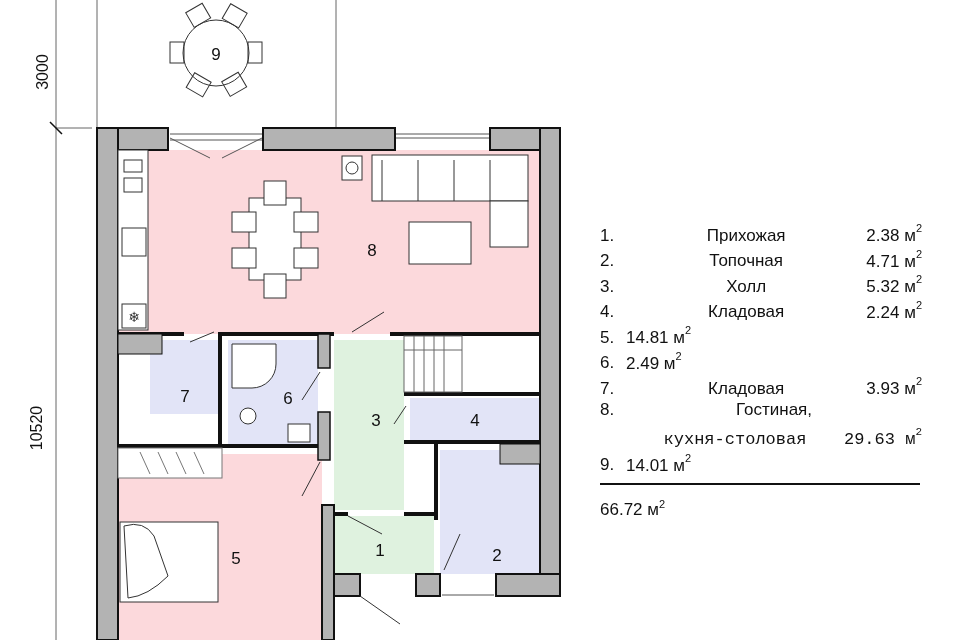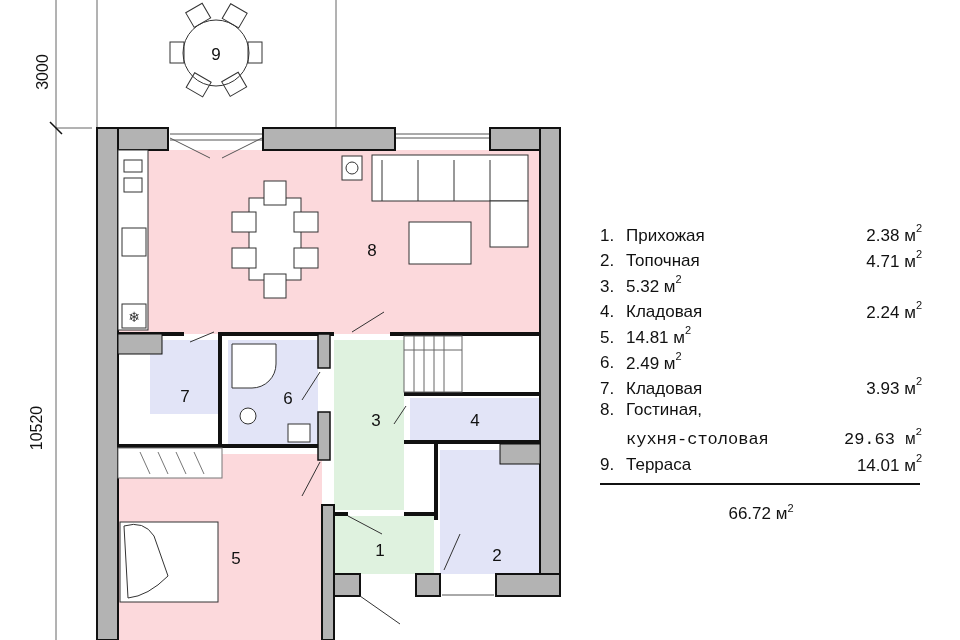--- a/index.html
+++ b/index.html
@@ -1,26 +1,26 @@
 <!DOCTYPE html>
 <html><head>
 <meta charset="utf-8">
 <style>
   html, body { margin:0; padding:0; background:#fff; }
   body { width:960px; height:640px; position:relative; overflow:hidden; font-family:"Liberation Sans", sans-serif; color:#111; }
   .plan { position:absolute; left:0; top:0; width:960px; height:640px; }
   .legend { position:absolute; left:600px; top:218px; width:322px; }
   .row { display:flex; align-items:baseline; height:25.5px; font-size:17px; line-height:25.5px; }
   .num { width:26px; }
-  .name { flex:1; }
+  .name { flex:1;text-align:center; }
   .area { text-align:right; white-space:nowrap; }
   .area sup { font-size:11px; position:relative; top:-2px; }
   .row.cont { height:25.5px;font-family:Liberation Mono, monospace; }
   .divider { height:0; border-top:2.5px solid #111; margin:10px 2px 6px 0; }
-  .total { text-align:center; font-size:17px; line-height:34px; }
+  .total { text-align:left; font-size:17px; line-height:26px; }
   .total sup { font-size:11px; }
   .rlabel { font-size:17px; fill:#111; font-family:"Liberation Sans", sans-serif; }
   .dimlabel { font-size:16px; fill:#111; font-family:"Liberation Sans", sans-serif; }
 </style>
 </head>
 <body>
 
 <svg class="plan" width="960" height="640" viewBox="0 0 960 640" xmlns="http://www.w3.org/2000/svg">
 
   <g stroke="#666" stroke-width="1" fill="none">
@@ -184,20 +184,21 @@
       <span class="name">Прихожая</span>
       <span class="area"><span>2.38</span> <span>м</span><sup>2</sup></span>
     </div>
   <div class="row">
       <span class="num">2.</span>
       <span class="name">Топочная</span>
       <span class="area"><span>4.71</span> <span>м</span><sup>2</sup></span>
     </div>
   <div class="row">
       <span class="num">3.</span>
+      <span class="name">Холл</span>
       <span class="area"><span>5.32</span> <span>м</span><sup>2</sup></span>
     </div>
   <div class="row">
       <span class="num">4.</span>
       <span class="name">Кладовая</span>
       <span class="area"><span>2.24</span> <span>м</span><sup>2</sup></span>
     </div>
   <div class="row">
       <span class="num">5.</span>
       <span class="area"><span>14.81</span> <span>м</span><sup>2</sup></span>
@@ -216,18 +217,17 @@
       <span class="name">Гостиная,</span>
       <span class="area"></span>
     </div>
   <div class="row cont">
       <span class="num"></span>
       <span class="name">кухня-столовая</span>
       <span class="area"><span>29.63</span> <span>м</span><sup>2</sup></span>
     </div>
   <div class="row">
       <span class="num">9.</span>
-      <span class="name">Терраса</span>
       <span class="area"><span>14.01</span> <span>м</span><sup>2</sup></span>
     </div>
   <div class="divider"></div>
   <div class="total"><span>66.72</span> <span>м</span><sup>2</sup></div>
 </div>
 
 </body></html>

